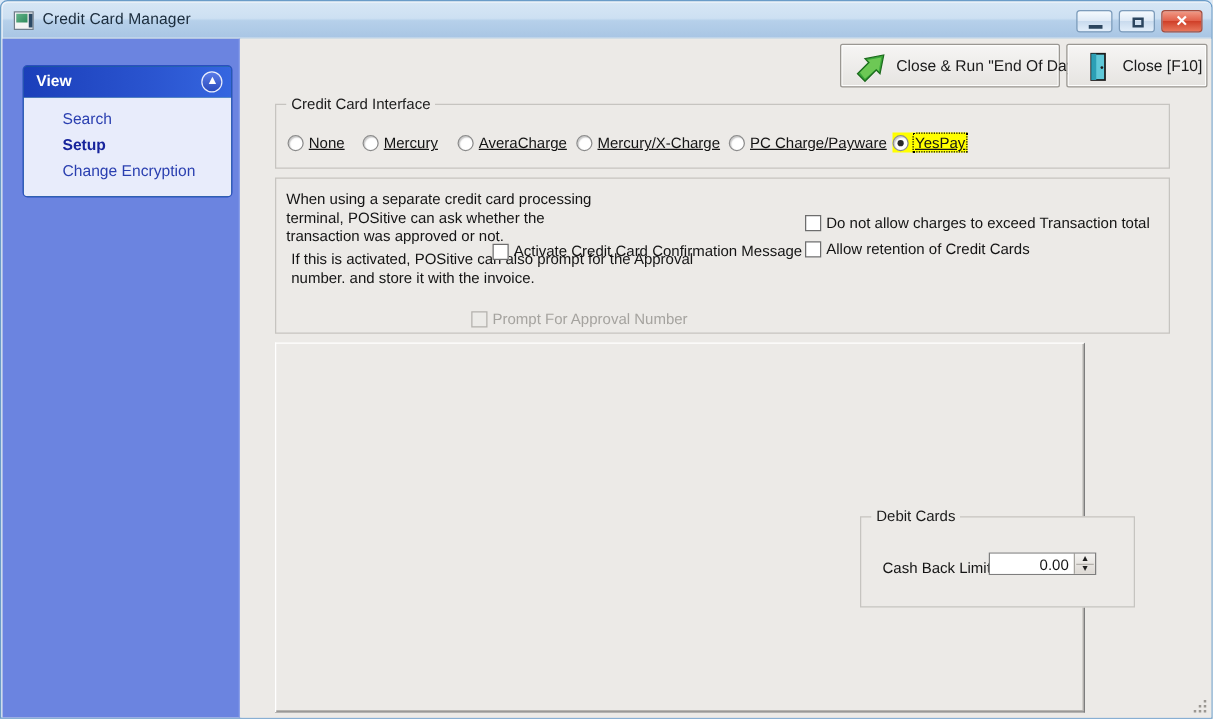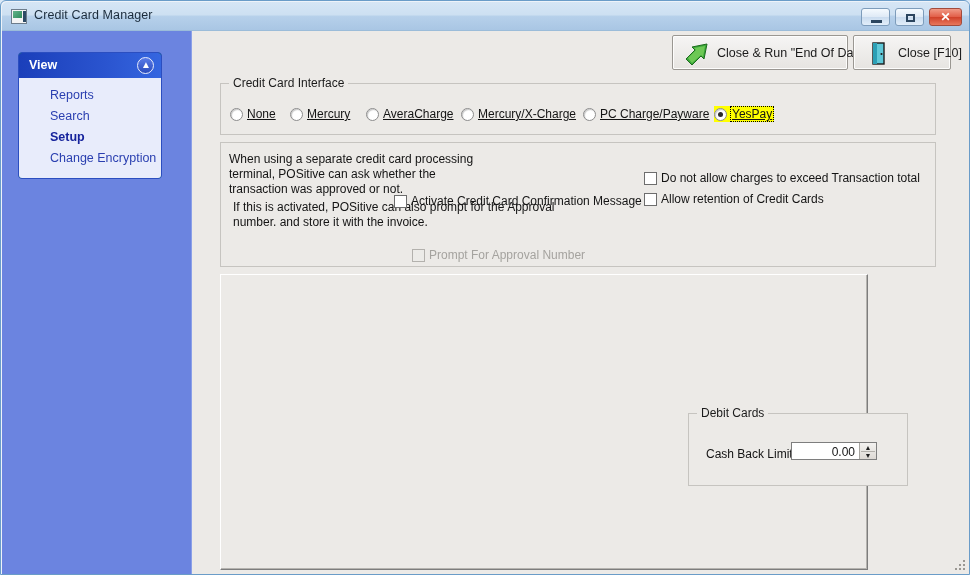--- a/index.html
+++ b/index.html
@@ -97,21 +97,21 @@
   
   #sidebar {
     position: absolute; left: 0; top: 0;
     width: 190px; height: 544px;
     background: #6b84e0;
     border-right: 1px solid #8ba0e8;
     box-sizing: border-box;
   }
   #nav-panel {
     position: absolute; left: 16px; top: 21px;
-    width: 144px;
+    width: 168px;
     background: #0f766e;
     border: 1px solid #2b4ec0;
     border-radius: 4px;
     box-sizing: border-box;
     overflow: hidden;
   }
   #nav-header {
     position: relative;
     height: 25px;
     background: linear-gradient(to right, #1b3fba 0%, #2a54cf 60%, #3566e0 100%);
@@ -157,21 +157,21 @@
     height: 35px;
     box-sizing: border-box;
     background: linear-gradient(to bottom, #f6f5f4, #e6e4e1);
     border: 1px solid #9a9792;
     border-radius: 2px;
     box-shadow: inset 0 0 0 1px #fdfdfc;
     display: flex; align-items: center;
     cursor: pointer;
   }
   #btn-endofday { left: 479px; width: 176px; }
-  #btn-closef10 { left: 660px; width: 98px; }
+  #btn-closef10 { left: 660px; width: 113px; }
   .tb-label {
     font-size: 12.5px; color: #1b1b1b;
     white-space: nowrap;
   }
   #btn-endofday .tb-label { margin-left: 44px; }
   #btn-closef10 .tb-label { margin-left: 44px; }
   .tb-icon { position: absolute; left: 10px; top: 5px; width: 28px; height: 25px; }
 
   
   .groupbox {
@@ -250,21 +250,21 @@
     border: 1px solid #6d6d6d;
     box-sizing: border-box;
     flex: 0 0 auto;
     position: relative;
   }
   .cbox.disabled { background: #ecebe8; border-color: #b3b1ad; }
   .cb-label { margin-left: 4px; font-size: 12px; color: #141414; }
   .cb-label.disabled { color: #a5a39f; }
 
   #cb-activate { left: 173px; top: 51px; }
-  #cb-prompt   { left: 191px; top: 105px; }
+  #cb-prompt   { left: 156px; top: 105px; }
   #cb-noexceed { left: 423px; top: 28px; }
   #cb-retain   { left: 423px; top: 49px; }
 
   
   #lowerpanel {
     position: absolute; left: 27px; top: 243px;
     width: 648px; height: 296px;
     box-sizing: border-box;
     border: 1px solid #7d7d7d;
     border-top-color: #ffffff;
@@ -352,21 +352,20 @@
 
     <div id="sidebar">
       <div id="nav-panel">
         <div id="nav-header">
           <div id="nav-header-label">View</div>
           <div id="nav-collapse">
             <span class="chev">▲</span>
           </div>
         </div>
         <div id="nav-list">
-          <span class="nav-item">Reports</span>
           <span class="nav-item">Search</span>
           <span class="nav-item bold">Setup</span>
           <span class="nav-item">Change Encryption</span>
         </div>
       </div>
     </div>
 
     <div id="main">
 
       <div class="tbbtn" id="btn-endofday">

